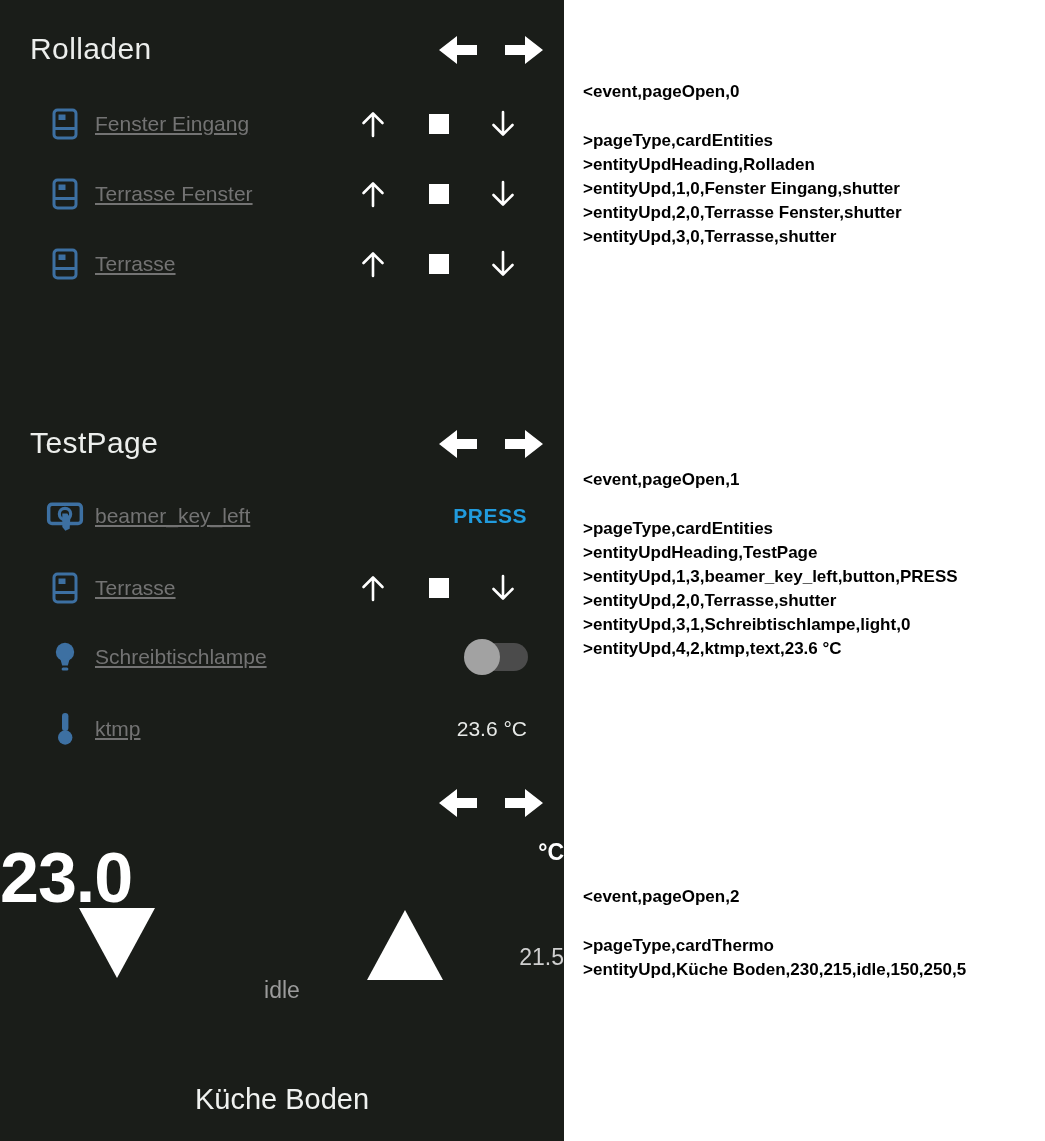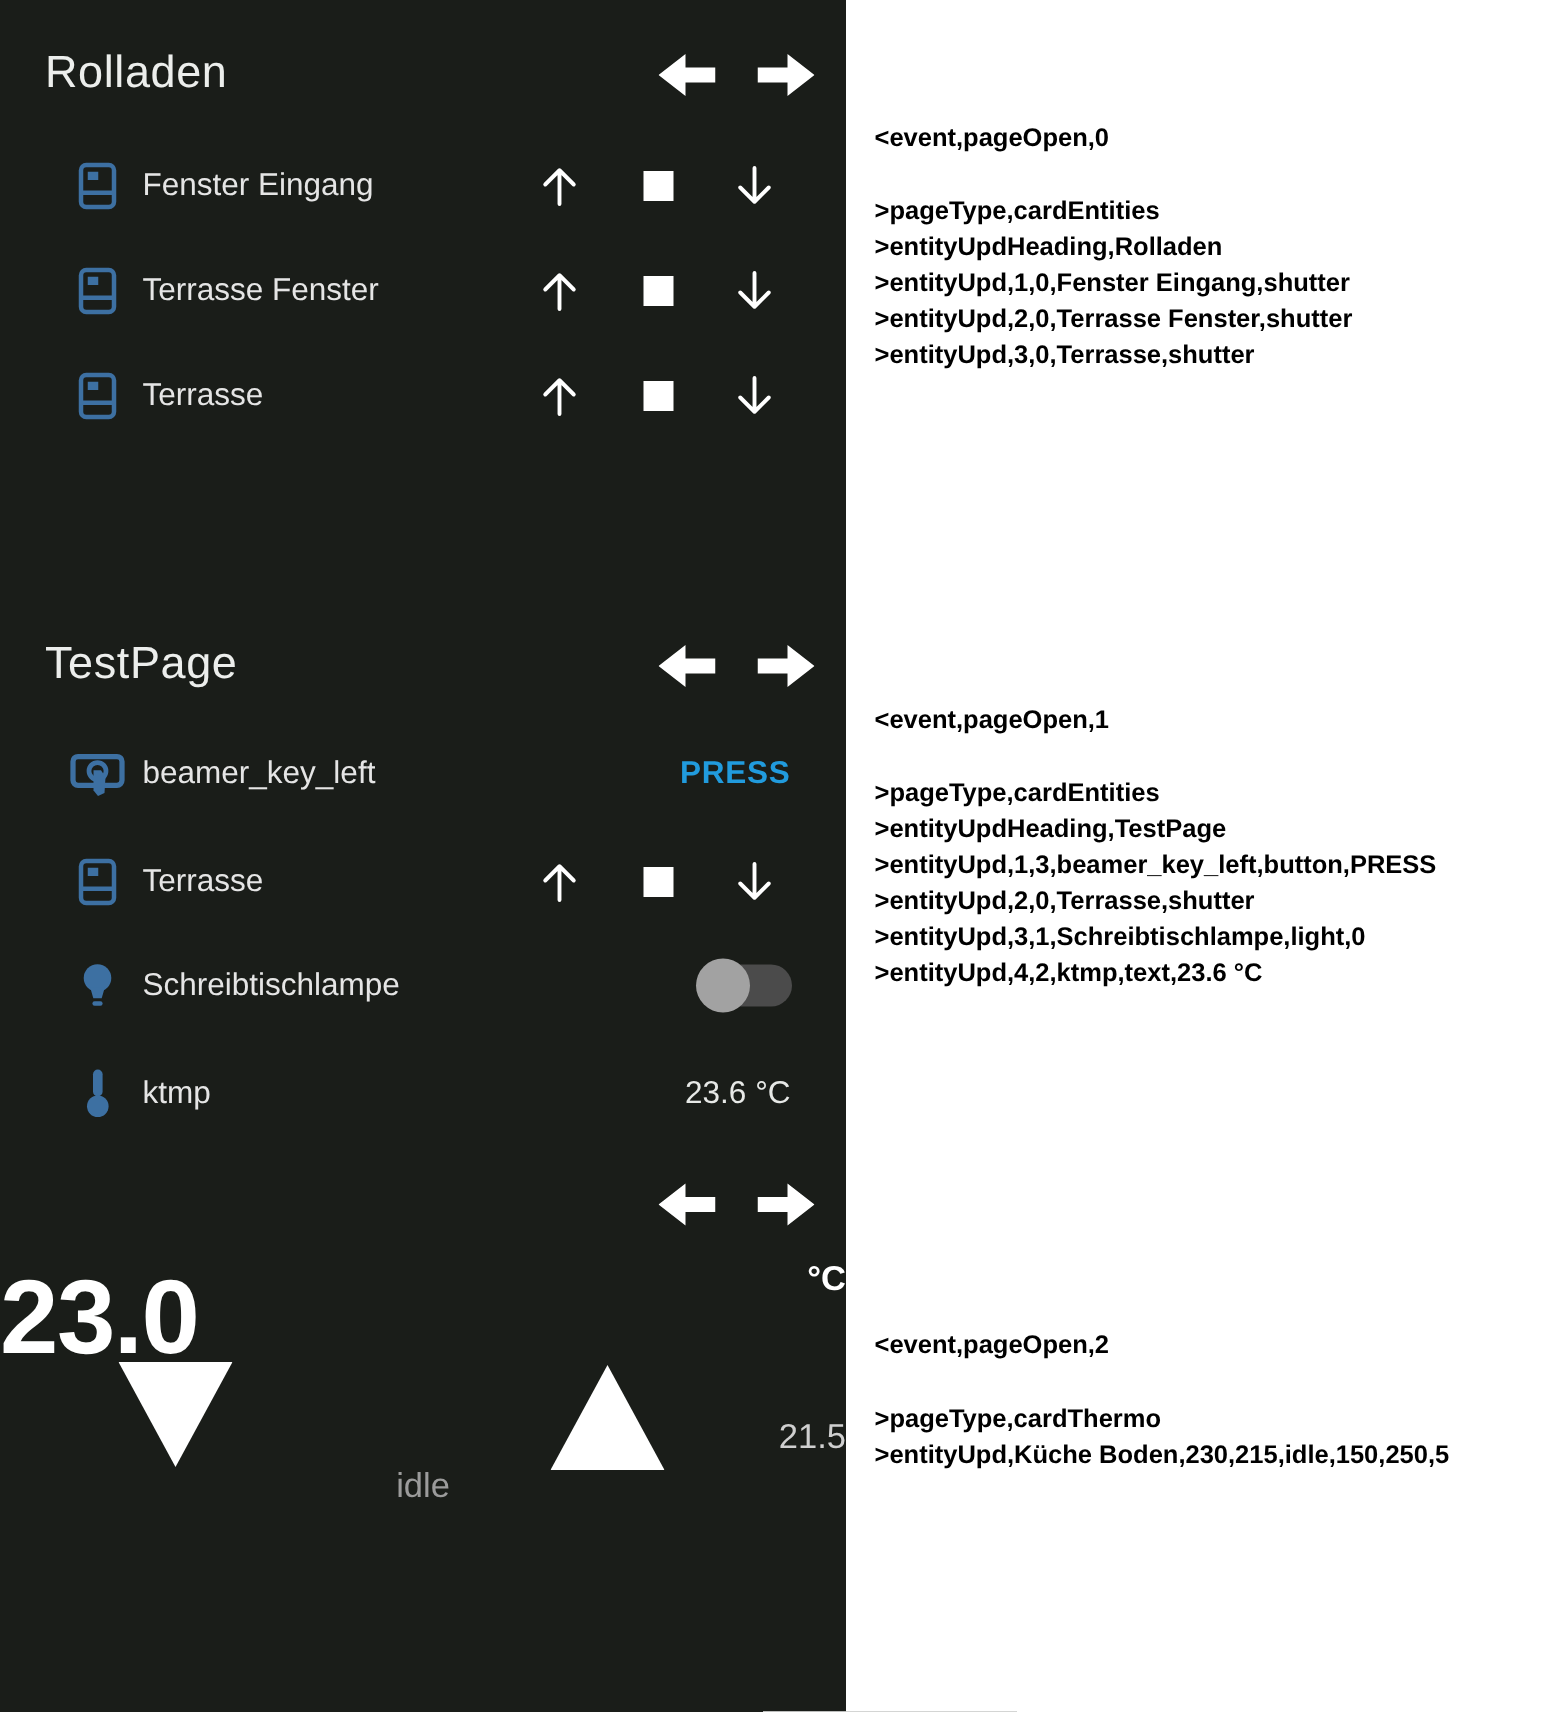--- a/index.html
+++ b/index.html
@@ -13,21 +13,21 @@
 
   .heading { position:absolute; left:30px; font-size:30px; font-weight:400;
              color:#eceeec; letter-spacing:0.4px; line-height:34px; }
   .nav { position:absolute; right:21px; display:flex; gap:28px; }
   .nav span { display:block; width:38px; height:34px; }
 
   .row { position:absolute; left:0; width:564px; height:44px; }
   .row .eicon { position:absolute; left:45px; top:50%; transform:translateY(-50%);
                 width:40px; display:flex; justify-content:center; }
   .row .elabel { position:absolute; left:95px; top:50%; transform:translateY(-50%);
-                 font-size:21px; color:#e5e5e5; white-space:nowrap; }
+                 font-size:21px; color:#737373; white-space:nowrap;text-decoration:underline; }
   .ctl-up   { position:absolute; left:357px; top:50%; transform:translateY(-50%); width:32px; height:32px; }
   .ctl-stop { position:absolute; left:429px; top:50%; transform:translateY(-50%);
               width:20px; height:20px; background:#ffffff; }
   .ctl-down { position:absolute; left:487px; top:50%; transform:translateY(-50%); width:32px; height:32px; }
   .evalue { position:absolute; right:37px; top:50%; transform:translateY(-50%);
             font-size:21px; color:#e7e9e7; white-space:nowrap; }
   .evalue.press { color:#219bdd; font-weight:600; font-size:21px; letter-spacing:0.5px;text-align:center; }
 
   .toggle { position:absolute; right:36px; top:50%; transform:translateY(-50%);
             width:62px; height:28px; border-radius:14px; background:#4b4b4b; }
@@ -240,20 +240,21 @@
 
     <span class="tri tri-down"><svg width="76" height="70" viewBox="0 0 76 70">
           <use href="#i-tri-down"></use>
         </svg></span>
     <span class="tri tri-up"><svg width="76" height="70" viewBox="0 0 76 70">
           <use href="#i-tri-up"></use>
         </svg></span>
 
     <div class="target">21.5</div>
     <div class="state">idle</div>
+    <div class="thermo-name">Küche Boden</div>
   </div>
 
   <div class="proto-block" style="top:80px">
     <div>&lt;event,pageOpen,0</div>
     <div class="proto-gap"></div>
     <div>&gt;pageType,cardEntities</div>
     <div>&gt;entityUpdHeading,Rolladen</div>
     <div>&gt;entityUpd,1,0,Fenster Eingang,shutter</div>
     <div>&gt;entityUpd,2,0,Terrasse Fenster,shutter</div>
     <div>&gt;entityUpd,3,0,Terrasse,shutter</div>

